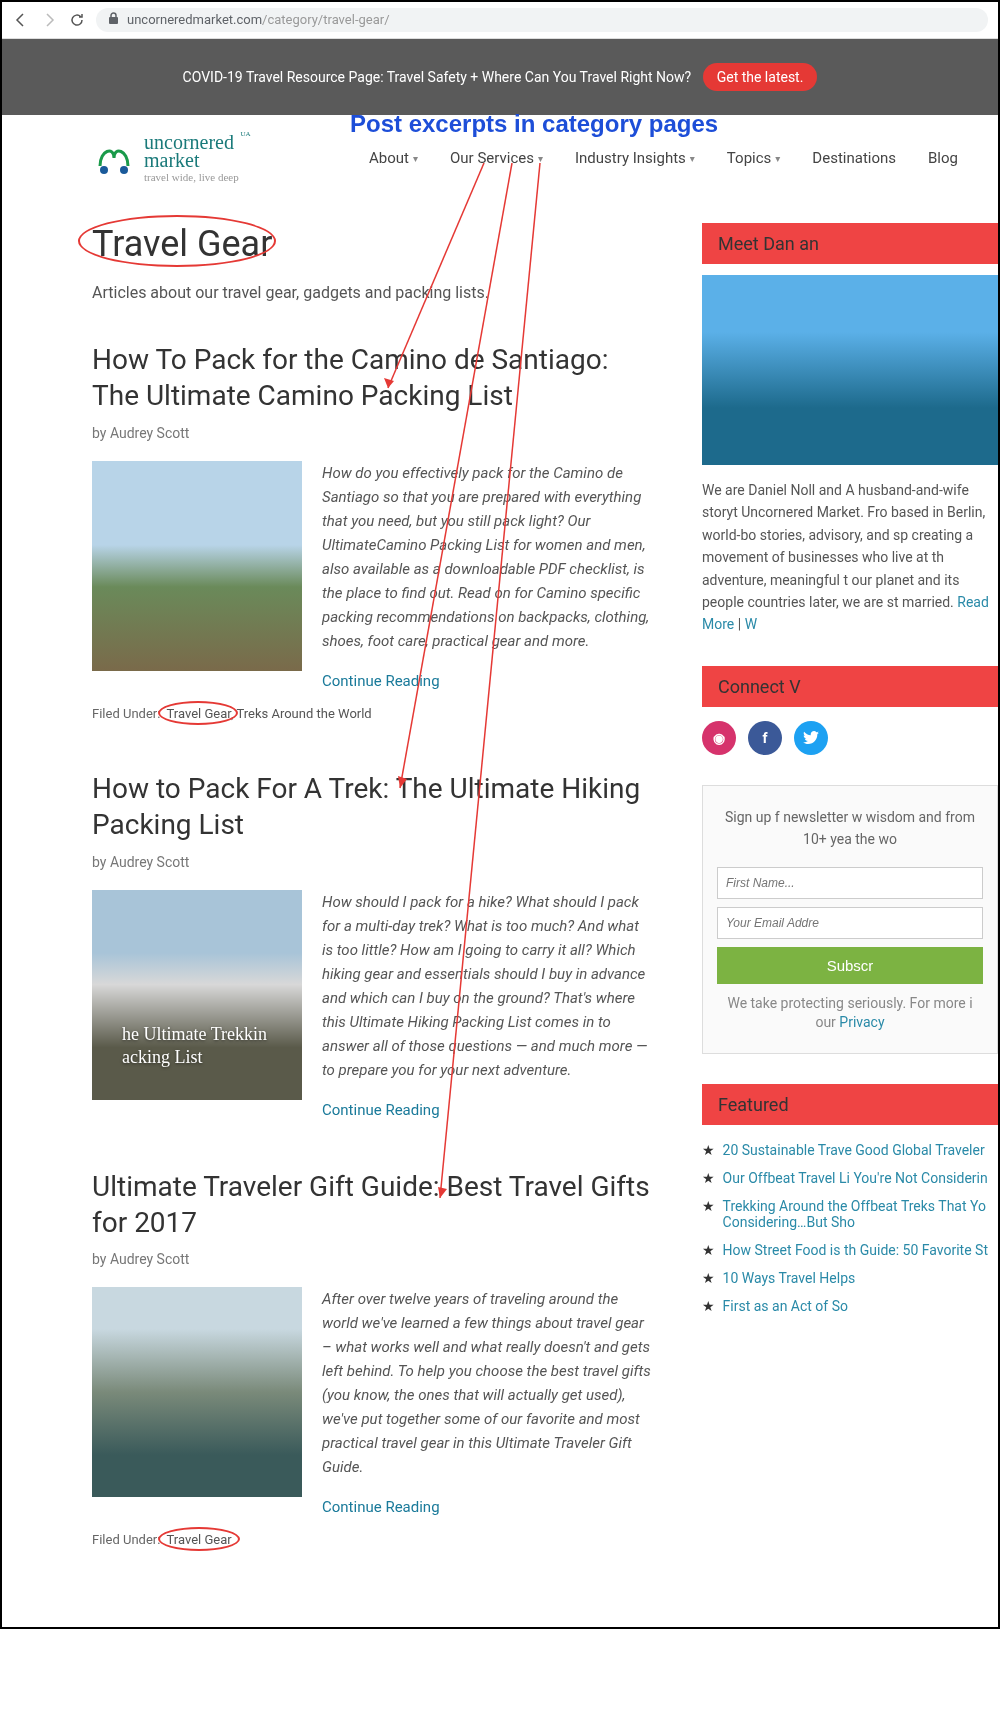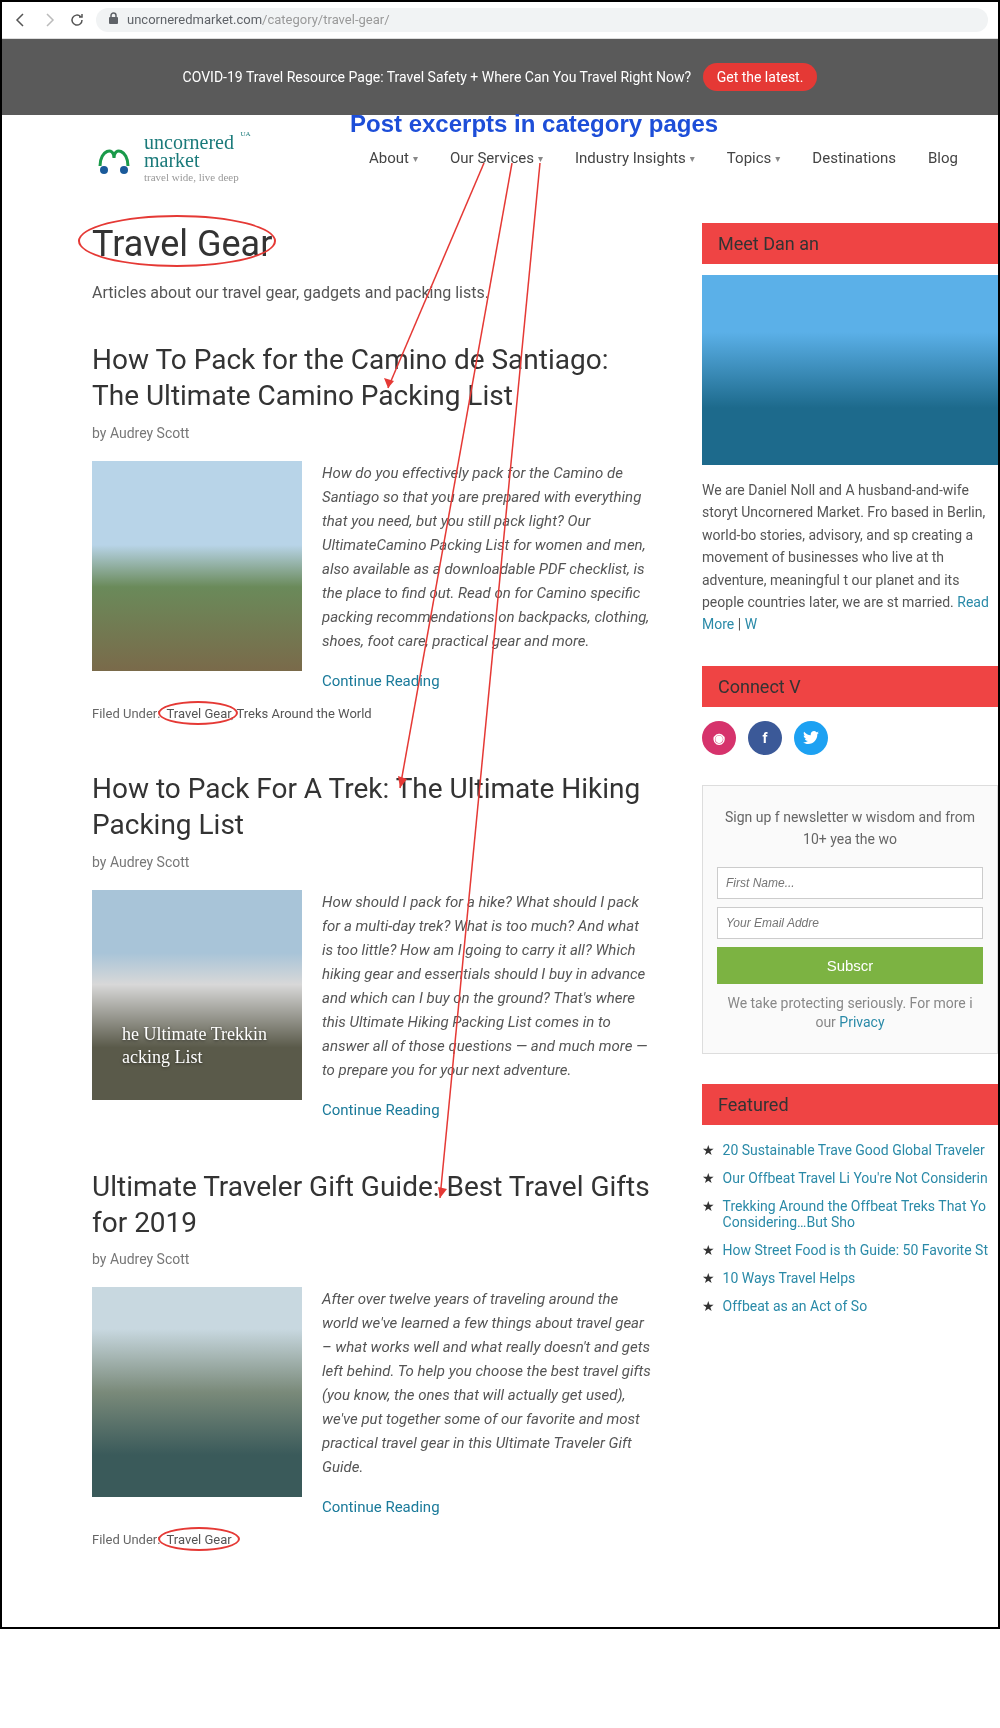--- a/index.html
+++ b/index.html
@@ -183,21 +183,21 @@
         </div>
         <div class="post-text">
           <p class="post-excerpt">How should I pack for a hike? What should I pack for a multi-day trek? What is too much? And what is too little? How am I going to carry it all? Which hiking gear and essentials should I buy in advance and which can I buy on the ground? That's where this Ultimate Hiking Packing List comes in to answer all of those questions — and much more — to prepare you for your next adventure.</p>
           <a class="continue">Continue Reading</a>
         </div>
       </div>
     </article>
 
     
     <article class="post">
-      <h2 class="post-title">Ultimate Traveler Gift Guide: Best Travel Gifts for 2019</h2>
+      <h2 class="post-title">Ultimate Traveler Gift Guide: Best Travel Gifts for 2017</h2>
       <div class="post-author">by Audrey Scott</div>
       <div class="post-body">
         <div class="post-img" style="background:linear-gradient(to bottom,#c8d8e0 20%,#7a8a7a 50%,#3a5a5a 80%)"></div>
         <div class="post-text">
           <p class="post-excerpt">After over twelve years of traveling around the world we've learned a few things about travel gear – what works well and what really doesn't and gets left behind. To help you choose the best travel gifts (you know, the ones that will actually get used), we've put together some of our favorite and most practical travel gear in this Ultimate Traveler Gift Guide.</p>
           <a class="continue">Continue Reading</a>
         </div>
       </div>
       <div class="filed" style="position:relative">
         <div class="red-oval" style="left:66px;top:-5px;width:82px;height:24px"></div>
@@ -248,17 +248,17 @@
       <li>
           <span class="star">★</span>
           <a>How Street Food is th Guide: 50 Favorite St</a>
         </li>
       <li>
           <span class="star">★</span>
           <a>10 Ways Travel Helps</a>
         </li>
       <li>
           <span class="star">★</span>
-          <a>Offbeat as an Act of So</a>
+          <a>First as an Act of So</a>
         </li>
     </ul>
   </aside>
 </div>
 
 </body></html>

